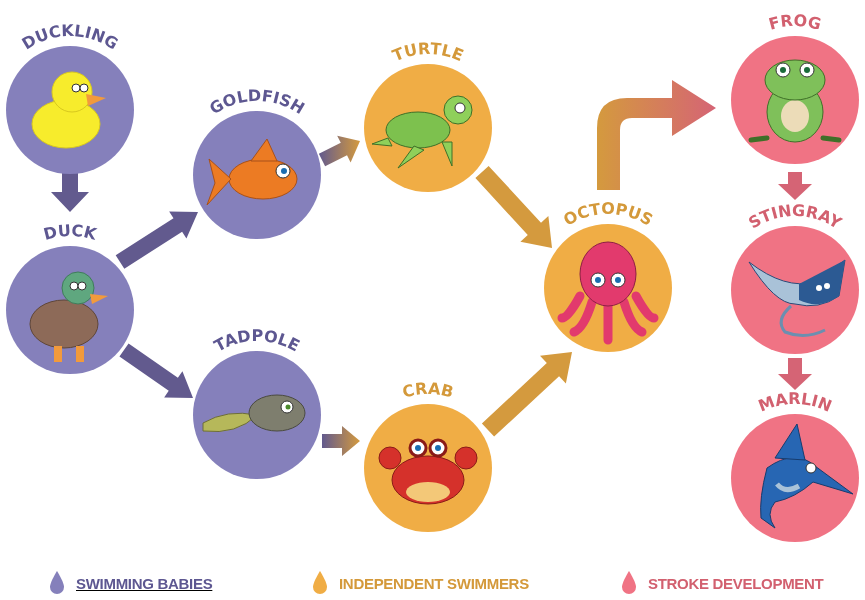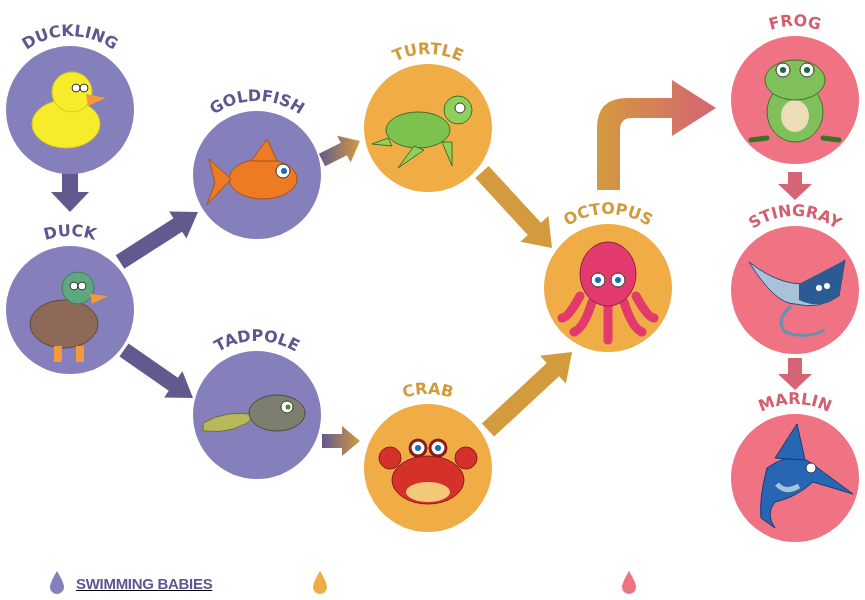--- a/index.html
+++ b/index.html
@@ -169,18 +169,20 @@
 <div class="legend" style="left:48px;text-decoration:underline;">
   <svg viewBox="0 0 18 26">
       <path d="M9 1 C9 1 2 12 2 17 A7 7 0 0 0 16 17 C16 12 9 1 9 1Z" fill="#8580bb"></path>
     </svg>
   <span style="color:#5d5791">SWIMMING BABIES</span>
 </div>
 <div class="legend" style="left:311px;">
   <svg viewBox="0 0 18 26">
       <path d="M9 1 C9 1 2 12 2 17 A7 7 0 0 0 16 17 C16 12 9 1 9 1Z" fill="#f0ad45"></path>
     </svg>
+  <span style="color:#d4993a">INDEPENDENT SWIMMERS</span>
 </div>
 <div class="legend" style="left:620px;">
   <svg viewBox="0 0 18 26">
       <path d="M9 1 C9 1 2 12 2 17 A7 7 0 0 0 16 17 C16 12 9 1 9 1Z" fill="#f07384"></path>
     </svg>
+  <span style="color:#d2606f">STROKE DEVELOPMENT</span>
 </div>
 
 </body></html>

